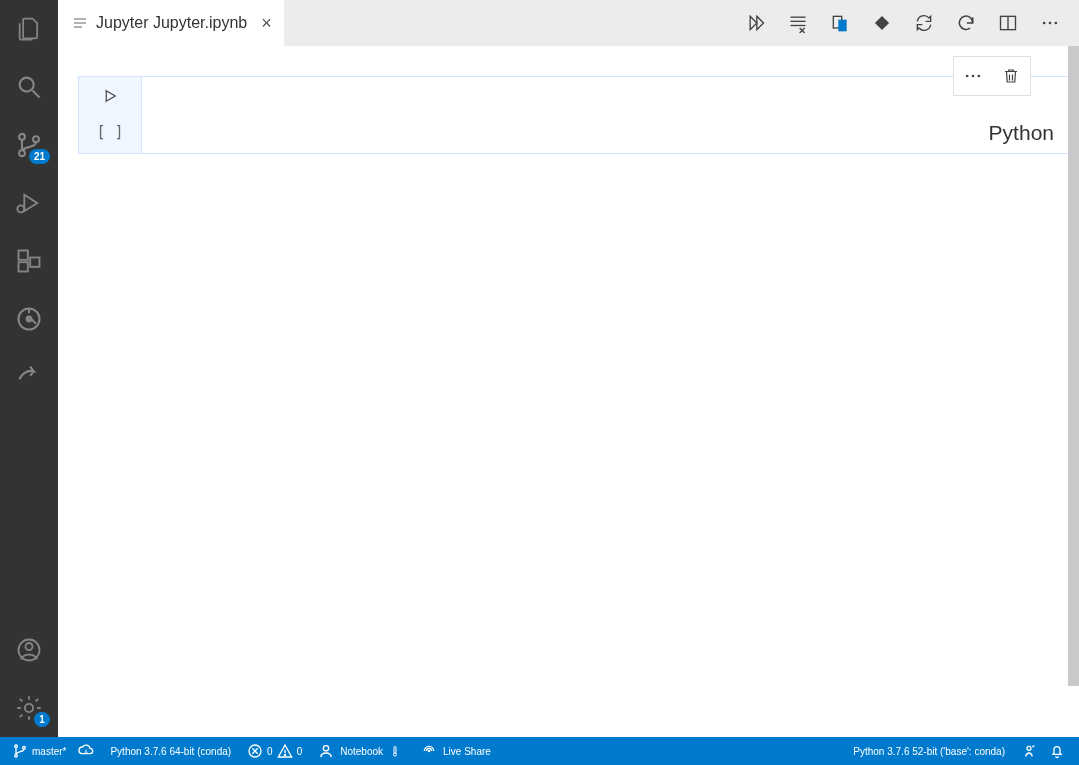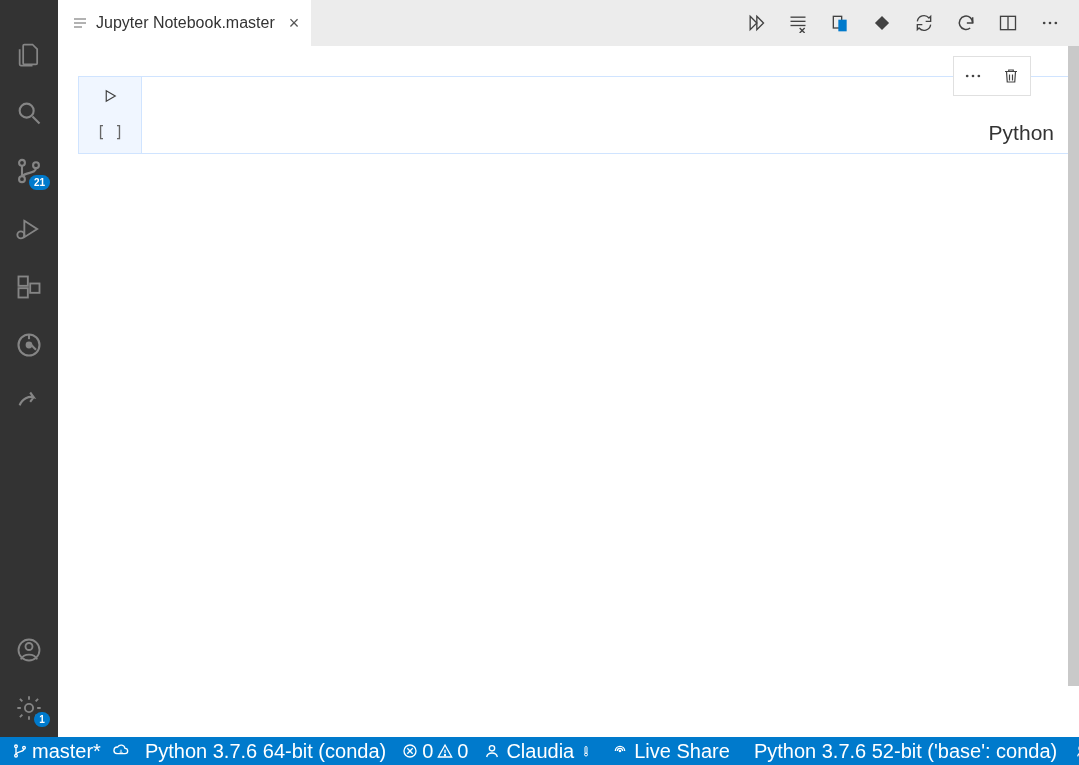--- a/index.html
+++ b/index.html
@@ -18,21 +18,21 @@
       display: flex;
       min-height: 0;
     }
     
     .activity-bar {
       width: 58px;
       background: #333333;
       display: flex;
       flex-direction: column;
       align-items: center;
-      padding-top: 26px;
+      padding-top: 0;
     }
     .activity-bar .spacer { flex: 1; }
     .activity-item {
       width: 58px;
       height: 58px;
       display: flex;
       align-items: center;
       justify-content: center;
       color: #858585;
       cursor: pointer;
@@ -176,21 +176,21 @@
       height: 640px;
       background: #c9c9c9;
     }
     
     .status-bar {
       height: 28px;
       background: #007acc;
       color: #fff;
       display: flex;
       align-items: center;
-      font-size: 20px;
+      font-size: 10px;
       padding: 0 10px 0 8px;
       gap: 4px;
     }
     .status-item {
       display: flex;
       align-items: center;
       gap: 6px;
       padding: 8px 8px;
       height: 100%;
       cursor: pointer;
@@ -274,21 +274,21 @@
   <div class="editor-column">
     <div class="tab-bar">
       <div class="tab">
         <span class="tab-icon">
           <svg width="16" height="16" viewBox="0 0 16 16" fill="none" stroke="currentColor" stroke-width="1.3">
             <line x1="2" y1="4" x2="14" y2="4"></line>
               <line x1="2" y1="8" x2="14" y2="8"></line>
               <line x1="2" y1="12" x2="10" y2="12"></line>
           </svg>
         </span>
-        <span>Jupyter Notebook.master</span>
+        <span>Jupyter Jupyter.ipynb</span>
         <span class="close">×</span>
       </div>
       <div class="tab-actions">
         <div class="act">
           <svg viewBox="0 0 24 24" fill="none" stroke="currentColor" stroke-width="1.6">
             <polygon points="5,4 13,12 5,20"></polygon>
               <polygon points="13,4 21,12 13,20"></polygon>
           </svg>
         </div>
         <div class="act">
@@ -408,21 +408,21 @@
         <line x1="12" y1="10" x2="12" y2="15"></line>
         <circle cx="12" cy="18" r="0.8" fill="currentColor"></circle>
     </svg>
     <span>0</span>
   </div>
   <div class="status-item">
     <svg viewBox="0 0 24 24" fill="none" stroke="currentColor" stroke-width="2">
       <circle cx="12" cy="8" r="4"></circle>
         <path d="M4 21c1-5 6-6 8-6s7 1 8 6"></path>
     </svg>
-    <span>Claudia</span>
+    <span>Notebook</span>
     <svg viewBox="0 0 24 24" fill="none" stroke="currentColor" stroke-width="2" style="width:12px">
       <rect x="10" y="3" width="4" height="14" rx="2"></rect>
         <circle cx="12" cy="19" r="3"></circle>
     </svg>
   </div>
   <div class="status-item">
     <svg viewBox="0 0 24 24" fill="none" stroke="currentColor" stroke-width="2">
       <path d="M5 12a7 7 0 0 1 14 0"></path>
         <path d="M8 12a4 4 0 0 1 8 0"></path>
         <circle cx="12" cy="12" r="1" fill="currentColor"></circle>

